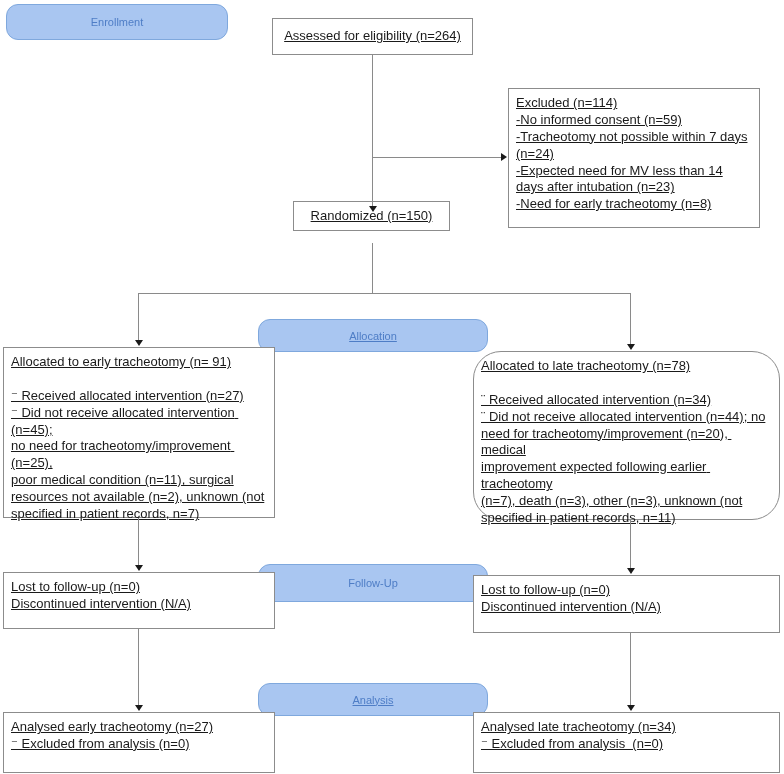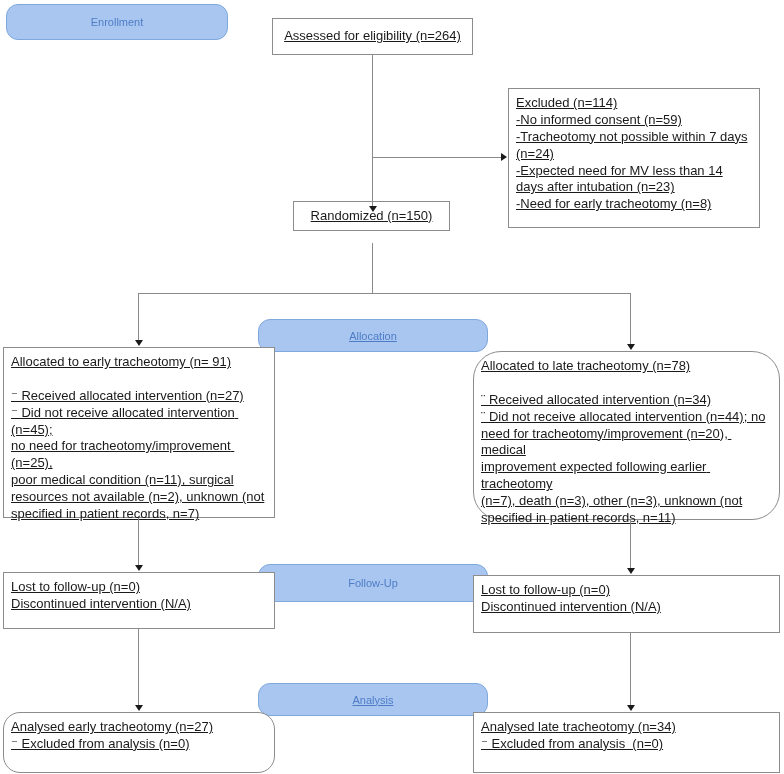--- a/index.html
+++ b/index.html
@@ -58,21 +58,21 @@
   #stage-followup{left:258px;top:556px;width:230px;height:38px;margin-top:8px;}
   #stage-analysis{left:258px;top:683px;width:230px;height:33px;text-decoration:underline;}
   
   #box-assessed{left:272px;top:18px;width:201px;height:37px;}
   #box-excluded{left:508px;top:88px;width:252px;height:140px;}
   #box-randomized{left:293px;top:201px;width:157px;height:30px;}
   #box-alloc-early{left:3px;top:347px;width:272px;height:171px;}
   #box-alloc-late{left:473px;top:351px;width:307px;height:169px;border-radius:28px;}
   #box-followup-early{left:3px;top:572px;width:272px;height:57px;}
   #box-followup-late{left:473px;top:575px;width:307px;height:58px;}
-  #box-analysis-early{left:3px;top:712px;width:272px;height:61px;border-radius:17px;}
+  #box-analysis-early{left:3px;top:712px;width:272px;height:61px;}
   #box-analysis-late{left:473px;top:712px;width:307px;height:61px;}
   
   #line-assessed-down{left:372px;top:55px;height:153px;}
   #arrow-randomized{left:369px;top:206px;}
   #line-excluded-branch{left:373px;top:157px;width:130px;}
   #arrow-excluded{left:501px;top:153px;}
   #line-randomized-down{left:372px;top:243px;height:50px;}
   #line-branch-horizontal{left:138px;top:293px;width:493px;}
   #line-branch-left-down{left:138px;top:293px;height:49px;}
   #arrow-alloc-early{left:135px;top:340px;}

